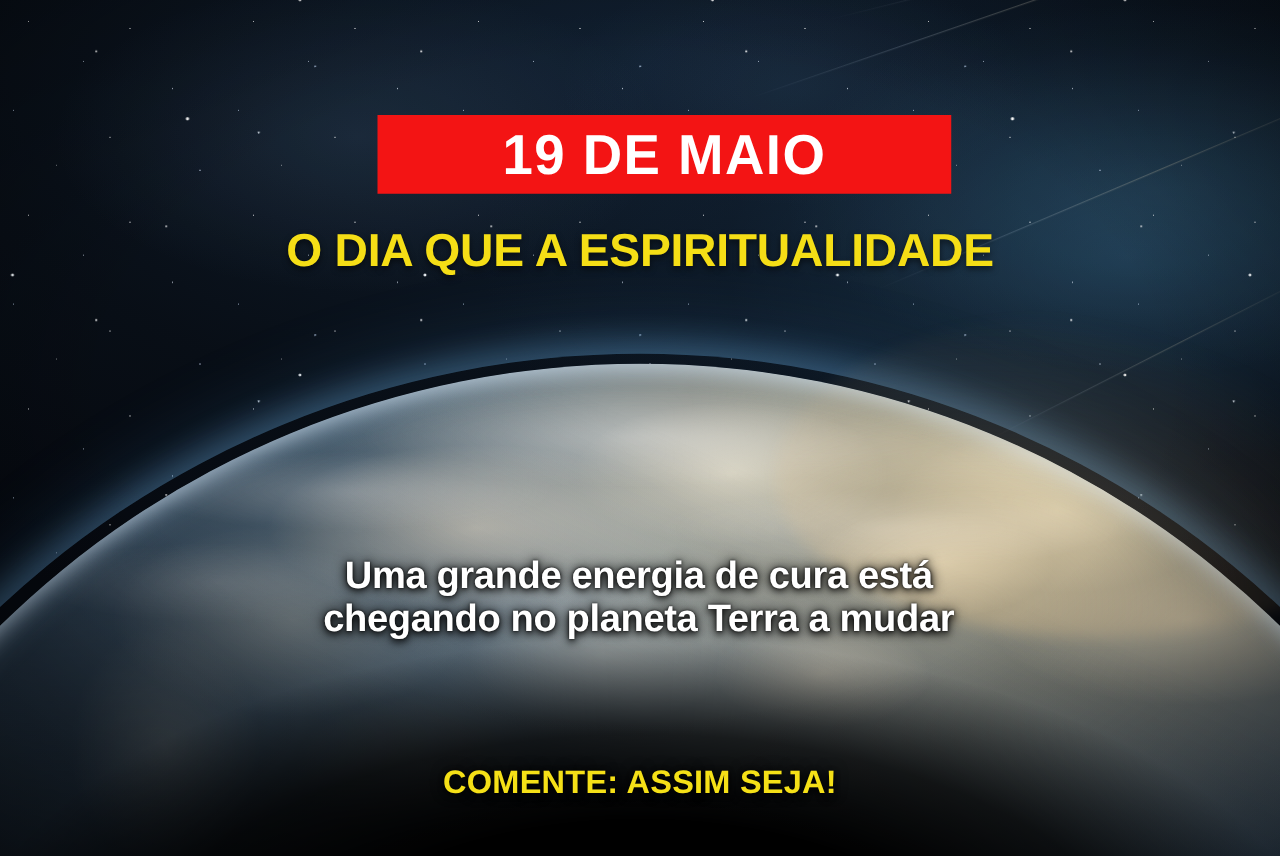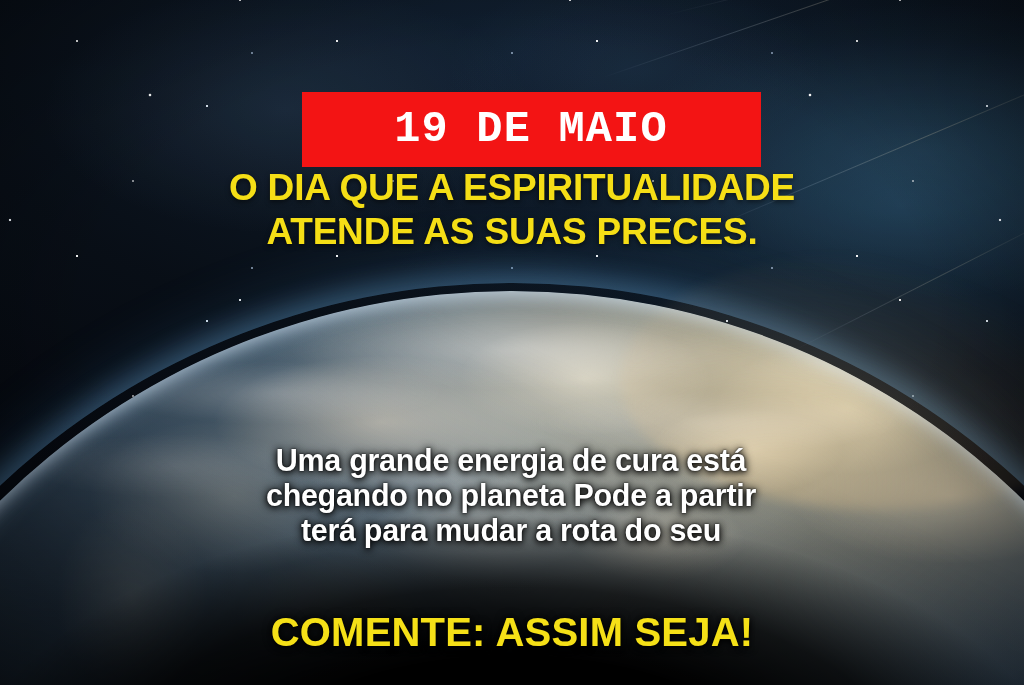--- a/index.html
+++ b/index.html
@@ -209,26 +209,25 @@
     position: absolute;
     inset: 0;
     z-index: 5;
   }
 
   .date-banner {
     position: absolute;
     left: 302px;
     top: 92px;
     width: 459px;
-    height: 75px;
+    height: 63px;
     background: #F31414;
     display: flex;
     align-items: center;
     justify-content: center;
-    font-family: Liberation Mono, monospace;
   }
   .date-banner-text {
     color: #ffffff;
     font-size: 45px;
     font-weight: 700;
     letter-spacing: 1.2px;
     line-height: 1;
     white-space: nowrap;
     transform: scaleX(0.97);
   }
@@ -239,21 +238,21 @@
     right: 0;
     top: 166px;
     text-align: center;
     color: #F5DE16;
     font-size: 37px;
     font-weight: 700;
     line-height: 1.18;
     letter-spacing: -0.2px;
     text-shadow: 0 2px 5px rgba(0,0,0,0.55);
   }
-  .headline .hl-line { display: block; }
+  .headline .hl-line { display: block; margin-top: 13px; }
 
   .body-copy {
     position: absolute;
     left: 46px;
     right: 48px;
     top: 443px;
     text-align: center;
     color: #ffffff;
     font-size: 30.5px;
     font-weight: 700;
@@ -266,21 +265,21 @@
   }
   .body-copy .bc-line { display: block; }
 
   .cta {
     position: absolute;
     left: 0;
     right: 0;
     top: 612px;
     text-align: center;
     color: #F5E017;
-    font-size: 40px;
+    font-size: 26px;
     font-weight: 700;
     letter-spacing: 0.2px;
     line-height: 1;
     text-shadow:
       0 0 10px rgba(0,0,0,0.9),
       0 2px 5px rgba(0,0,0,0.8);
   }
 </style>
 </head>
 <body>
@@ -311,25 +310,23 @@
   <div class="vignette"></div>
 
   <div class="content">
 
     <div class="date-banner">
       <span class="date-banner-text">19 DE MAIO</span>
     </div>
 
     <div class="headline">
       <span class="hl-line">O DIA QUE A ESPIRITUALIDADE</span>
-      <span class="hl-line">ATENDE AS SUAS PRECES.</span>
     </div>
 
     <div class="body-copy">
       <span class="bc-line">Uma grande energia de cura está</span>
-      <span class="bc-line">chegando no planeta Pode a partir</span>
-      <span class="bc-line">terá para mudar a rota do seu</span>
+      <span class="bc-line">chegando no planeta Terra a mudar</span>
     </div>
 
     <div class="cta">COMENTE: ASSIM SEJA!</div>
 
   </div>
 </div>
 
 </body></html>

